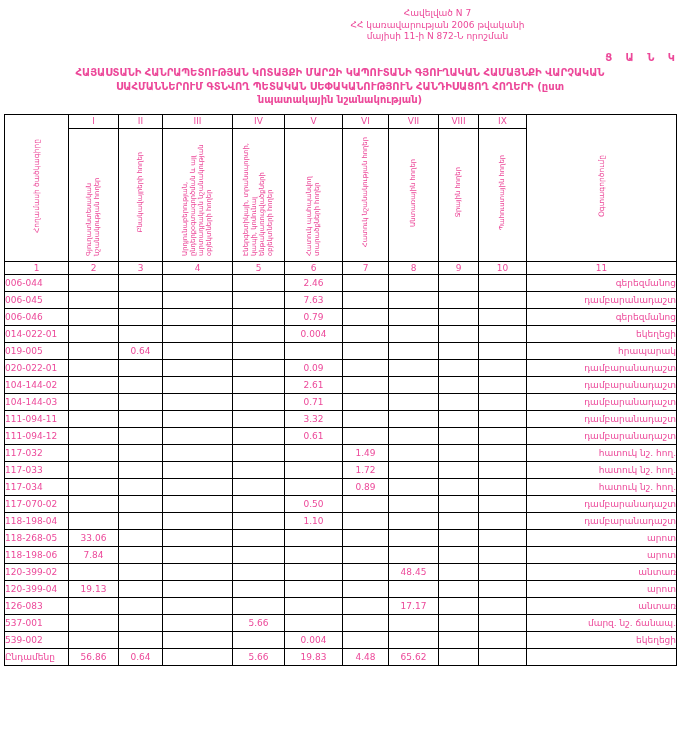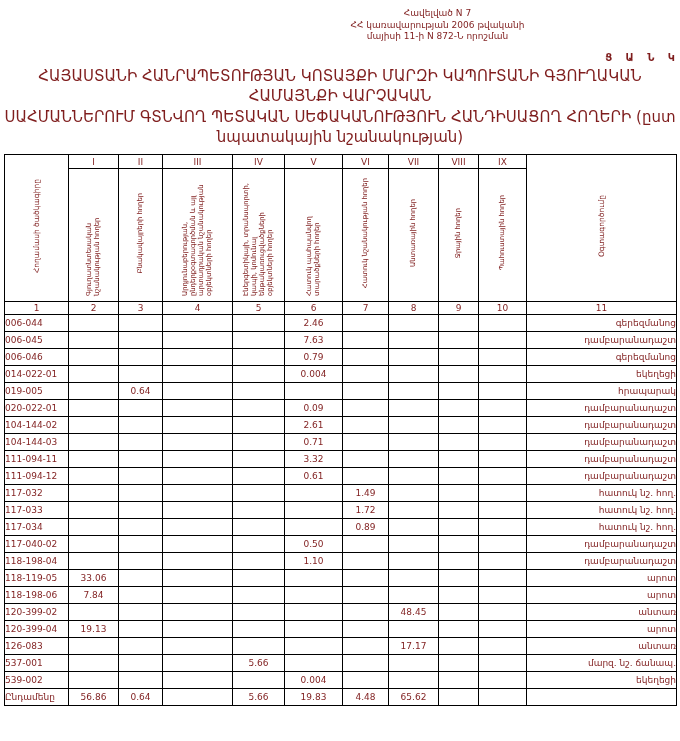--- a/index.html
+++ b/index.html
@@ -1,27 +1,27 @@
 <!DOCTYPE html>
 <html><head>
 <meta charset="utf-8">
 <style>
   * { box-sizing: border-box; }
   html, body { margin: 0; padding: 0; background: #ffffff; }
   .page {
-    width: 680px; height: 741px; background: #ffffff; color: #7f1d1d;
+    width: 680px; height: 741px; background: #ffffff; color: #ec4899;
     font-family: "DejaVu Sans", sans-serif; overflow: hidden; position: relative;
   }
   .annex {
     margin: 8px 150px 0 auto; width: 185px;
     text-align: center; font-size: 9px; line-height: 1.3;
   }
   .title { text-align: center; margin-top: 9px; }
   .title .cap { font-weight: bold; font-size: 10px; letter-spacing: 5px; margin-bottom: 3px; text-align: right; }
-  .title .tline { font-weight: normal; font-size: 15px; line-height: 1.35; }
+  .title .tline { font-weight: bold; font-size: 10px; line-height: 1.35; }
 
   table.grid {
     border-collapse: collapse; table-layout: fixed;
     width: 672px; margin: 7px 4px 0 4px;
   }
   table.grid th, table.grid td {
     border: 1px solid #000; font-weight: normal; overflow: hidden; padding: 0;
   }
   th.roman { height: 14px; font-size: 9px; text-align: center; }
   tr.cat-row th { height: 132px; vertical-align: middle; text-align: center; padding: 1px 0; }
@@ -278,21 +278,21 @@
           <td class="val"></td>
           <td class="val"></td>
           <td class="val"></td>
           <td class="val">0.89</td>
           <td class="val"></td>
           <td class="val"></td>
           <td class="val"></td>
           <td class="use">հատուկ նշ. հող.</td>
         </tr>
         <tr>
-          <td class="code">117-040-02</td>
+          <td class="code">117-070-02</td>
           <td class="val"></td>
           <td class="val"></td>
           <td class="val"></td>
           <td class="val"></td>
           <td class="val">0.50</td>
           <td class="val"></td>
           <td class="val"></td>
           <td class="val"></td>
           <td class="val"></td>
           <td class="use">դամբարանադաշտ</td>
@@ -304,21 +304,21 @@
           <td class="val"></td>
           <td class="val"></td>
           <td class="val">1.10</td>
           <td class="val"></td>
           <td class="val"></td>
           <td class="val"></td>
           <td class="val"></td>
           <td class="use">դամբարանադաշտ</td>
         </tr>
         <tr>
-          <td class="code">118-119-05</td>
+          <td class="code">118-268-05</td>
           <td class="val">33.06</td>
           <td class="val"></td>
           <td class="val"></td>
           <td class="val"></td>
           <td class="val"></td>
           <td class="val"></td>
           <td class="val"></td>
           <td class="val"></td>
           <td class="val"></td>
           <td class="use">արոտ</td>

